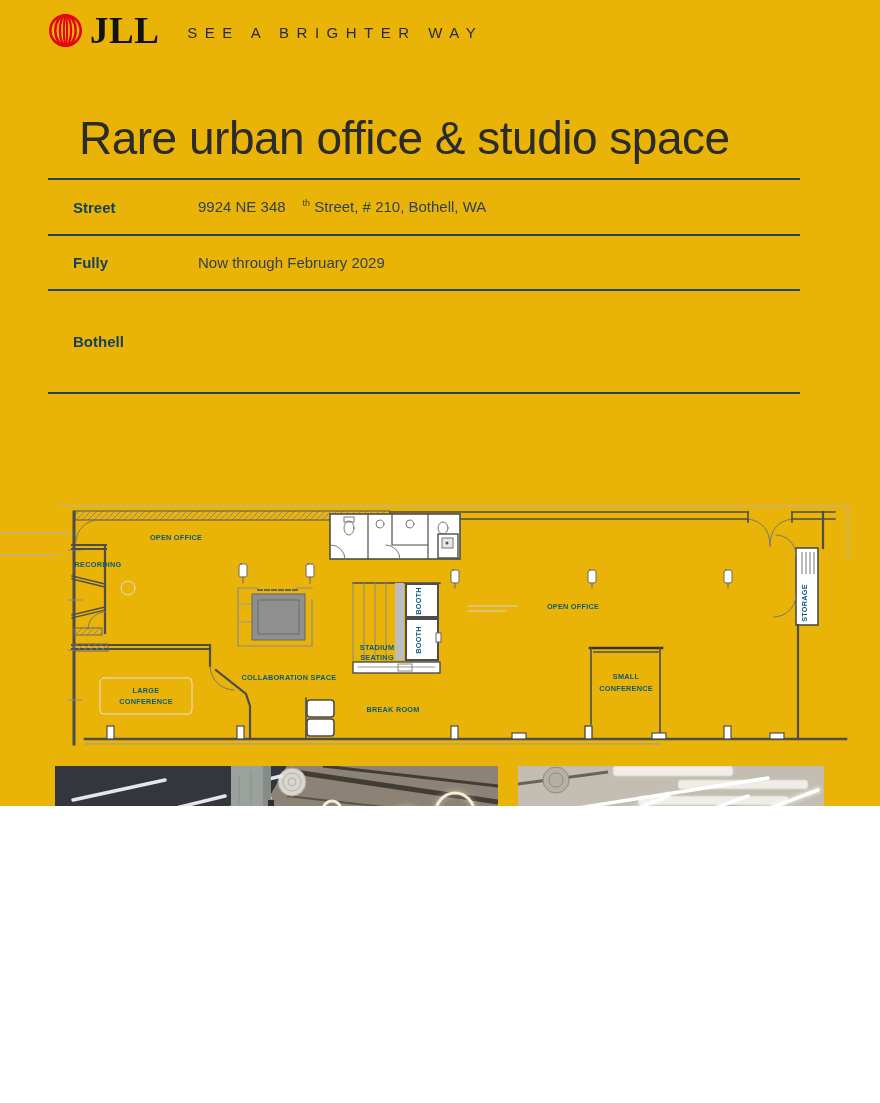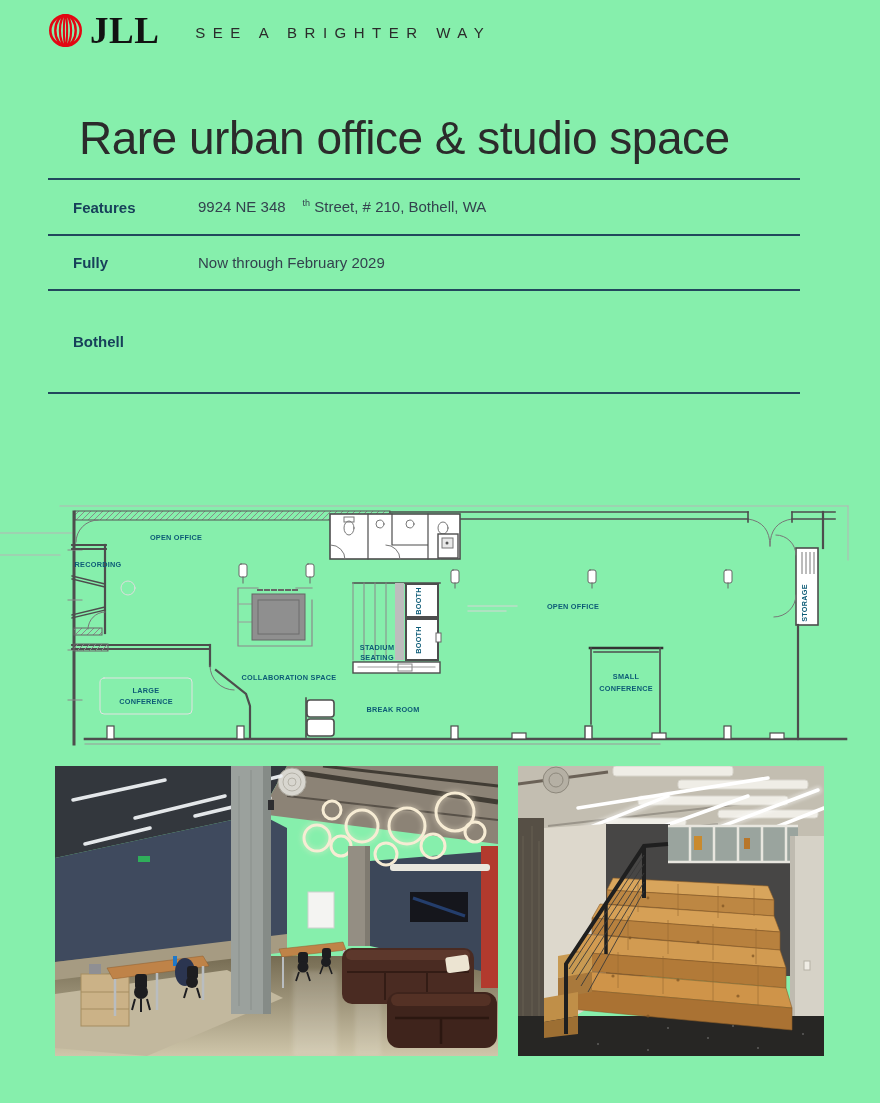--- a/index.html
+++ b/index.html
@@ -1,22 +1,22 @@
 <!DOCTYPE html>
 <html><head>
 <meta charset="utf-8">
 <style>
   html,body{margin:0;padding:0;background:#fff;}
-  .page{position:relative;width:880px;height:1103px;background:#86efac;overflow:hidden;
+  .page{position:relative;width:880px;height:806px;background:#eab308;overflow:hidden;
         font-family:"Liberation Sans",sans-serif;}
   
   .header{position:absolute;top:12px;left:48px;display:flex;align-items:center;}
   .jll-word{font-family:"Liberation Serif",serif;font-weight:700;font-size:37px;
             color:#121212;letter-spacing:.5px;margin-left:7px;line-height:1;}
-  .tagline{margin-left:36px;font-size:15px;letter-spacing:7.5px;color:#2b2b2b;
+  .tagline{margin-left:28px;font-size:15px;letter-spacing:7.5px;color:#2b2b2b;
            font-weight:500;padding-top:4px;}
   
   .title{position:absolute;top:97px;left:63px;margin:16px;font-size:46px;font-weight:300;
          color:#2b2b2b;letter-spacing:-.5px;line-height:1.1;}
   
   .details{position:absolute;left:48px;top:178px;width:752px;border-bottom:2px solid #22475d;}
   .row{display:flex;align-items:center;border-top:2px solid #22475d;box-sizing:border-box;}
   .row.h56{min-height:56px}.row.h55{min-height:55px}.row.h103{min-height:103px}
   .row .lbl{width:125px;padding-left:25px;font-weight:bold;font-size:15px;color:#17405a;flex:none;}
   .row .val{width:585px;font-size:15px;color:#33424e;line-height:1.55;}
@@ -44,21 +44,21 @@
       <ellipse cx="17.5" cy="17.5" rx="1.6" ry="15.2" fill="none" stroke="#e30613" stroke-width="2"></ellipse>
     </svg>
     <div class="jll-word">JLL</div>
     <div class="tagline">SEE A BRIGHTER WAY</div>
   </div>
 
   <h1 class="title">Rare urban office &amp; studio space</h1>
 
   <div class="details">
     <div class="row h56">
-      <div class="lbl">Features</div>
+      <div class="lbl">Street</div>
       <div class="val"><span>9924 NE 348</span><sup class="th">th</sup><span> Street, # 210, Bothell, WA</span></div>
     </div>
     <div class="row h55">
       <div class="lbl">Fully</div>
       <div class="val">Now through February 2029</div>
     </div>
     <div class="row h103">
       <div class="lbl">Bothell</div>
     </div>
   </div>

